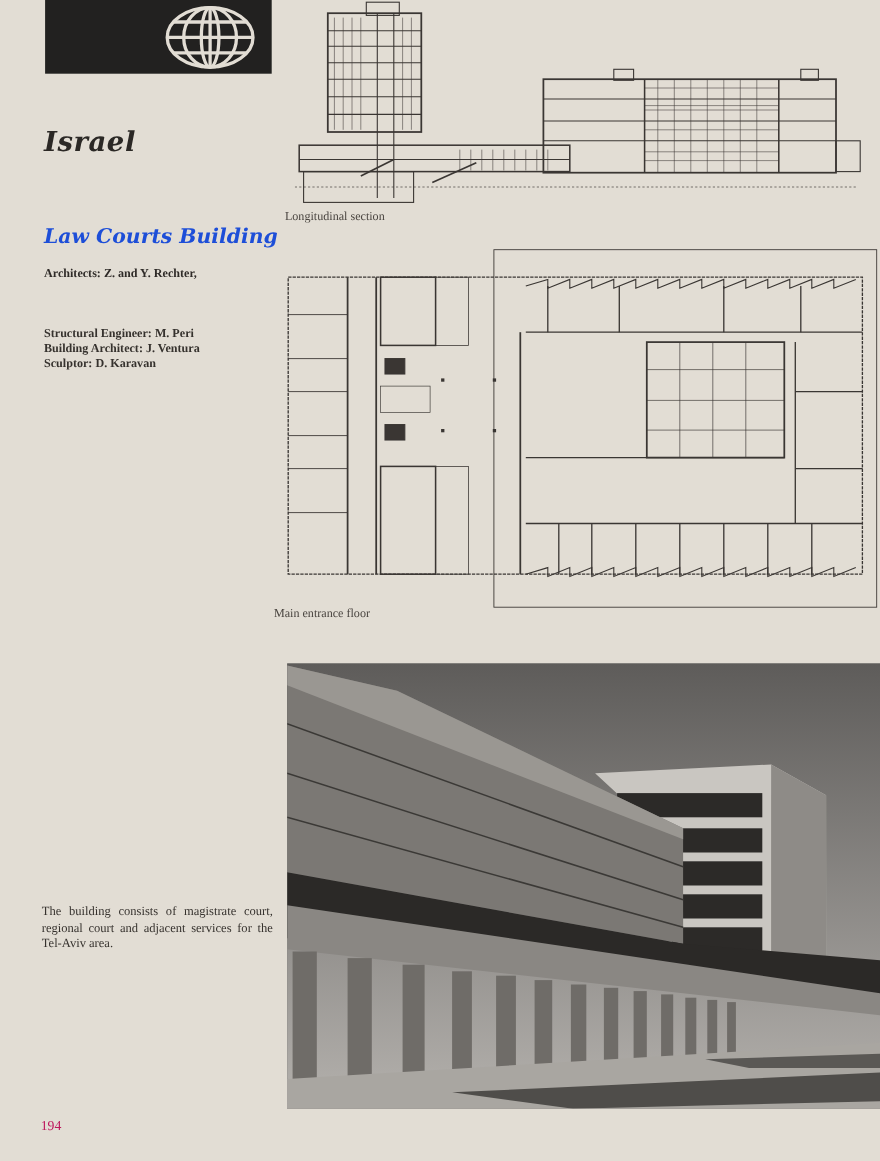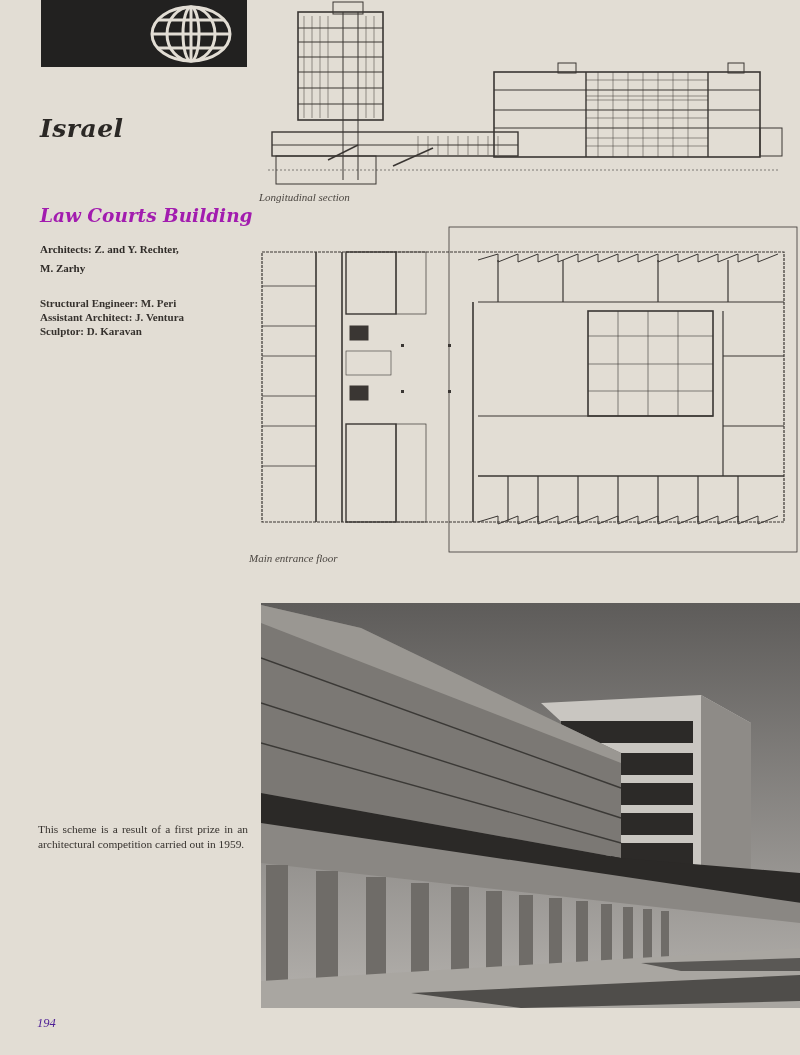--- a/index.html
+++ b/index.html
@@ -6,28 +6,28 @@
   body {
     width:800px; height:1055px; position:relative; overflow:hidden;
     background:#e2ddd4;
     font-family:"Liberation Serif", "DejaVu Serif", serif;
     color:#2a2724;
   }
   .abs { position:absolute; }
   .globe-box { left:41px; top:0; width:206px; height:67px; background:#222120; }
   .globe-box svg { position:absolute; right:14px; top:3px; }
   .country { left:40px; top:74px; font-size:25px; font-weight:bold; font-style:italic; letter-spacing:0.5px; color:#2b2825; font-family:"DejaVu Serif", serif;margin-top:40px; }
-  .title { left:40px; top:206px; width:220px; font-size:18.5px; line-height:20px; font-weight:bold; font-style:italic; color:#a21caf; font-family:"DejaVu Serif", serif; }
+  .title { left:40px; top:206px; width:220px; font-size:18.5px; line-height:20px; font-weight:bold; font-style:italic; color:#1d4ed8; font-family:"DejaVu Serif", serif; }
   .architects { left:40px; top:240px; width:220px; font-size:11px; line-height:19px; font-weight:bold; color:#2f2b28; }
   .credits { left:40px; top:296px; width:220px; font-size:11px; line-height:14px; font-weight:bold; color:#36322e; }
   .credits div { white-space:nowrap; }
-  .caption { font-size:11px; font-style:italic; color:#4a4540; }
+  .caption { font-size:11px; color:#4a4540; }
   .body-text { left:38px; top:822px; width:210px; font-size:11.4px; line-height:14.6px; color:#36322e; text-align:justify; }
   .body-text p { margin:0; }
-  .pagenum { left:37px; top:1016px; font-size:12.5px; color:#4c1d95;font-style:italic; }
+  .pagenum { left:37px; top:1016px; font-size:12.5px; color:#be185d; }
   .drawing { background:transparent; }
   .photo { left:261px; top:603px; width:539px; height:405px; overflow:hidden; background:#7a7774; }
 </style>
 </head>
 <body>
 
 <div class="abs globe-box">
   <svg width="84" height="62" viewBox="0 0 84 62">
     <g fill="none" stroke="#e2ddd4" stroke-width="3">
       <ellipse cx="42" cy="31" rx="39" ry="27"></ellipse>
@@ -42,26 +42,25 @@
 </div>
 
 <div class="abs country">Israel</div>
 
 <div class="abs title">
   <div>Law Courts Building</div>
 </div>
 
 <div class="abs architects">
   <div>Architects: Z. and Y. Rechter,</div>
-  <div>M. Zarhy</div>
 </div>
 
 <div class="abs credits">
   <div>Structural Engineer: M. Peri</div>
-  <div>Assistant Architect: J. Ventura</div>
+  <div>Building Architect: J. Ventura</div>
   <div>Sculptor: D. Karavan</div>
 </div>
 
 <svg class="abs drawing" style="left:268px;top:0" width="520" height="190" viewBox="0 0 520 190">
   <g fill="none" stroke="#3a3633" stroke-width="1">
 
     <rect x="30" y="12" width="85" height="108" stroke-width="1.6"></rect>
     <rect x="65" y="2" width="30" height="12"></rect>
     <line x1="30" y1="28" x2="115" y2="28"></line>
       <line x1="30" y1="42" x2="115" y2="42"></line>
@@ -242,16 +241,16 @@
       <rect x="400" y="308" width="8" height="62"></rect>
     </g>
 
     <polygon points="0,378 540,345 540,405 0,405" fill="#a9a6a1"></polygon>
     <polygon points="150,390 540,372 540,398 260,405" fill="#4f4d4a"></polygon>
     <polygon points="380,360 540,355 540,368 420,368" fill="#5a5855"></polygon>
   </svg>
 </div>
 
 <div class="abs body-text">
-  <p>This scheme is a result of a first prize in an architectural competition carried out in 1959.</p>
+  <p>The building consists of magistrate court, regional court and adjacent services for the Tel-Aviv area.</p>
 </div>
 
 <div class="abs pagenum">194</div>
 
 </body></html>

